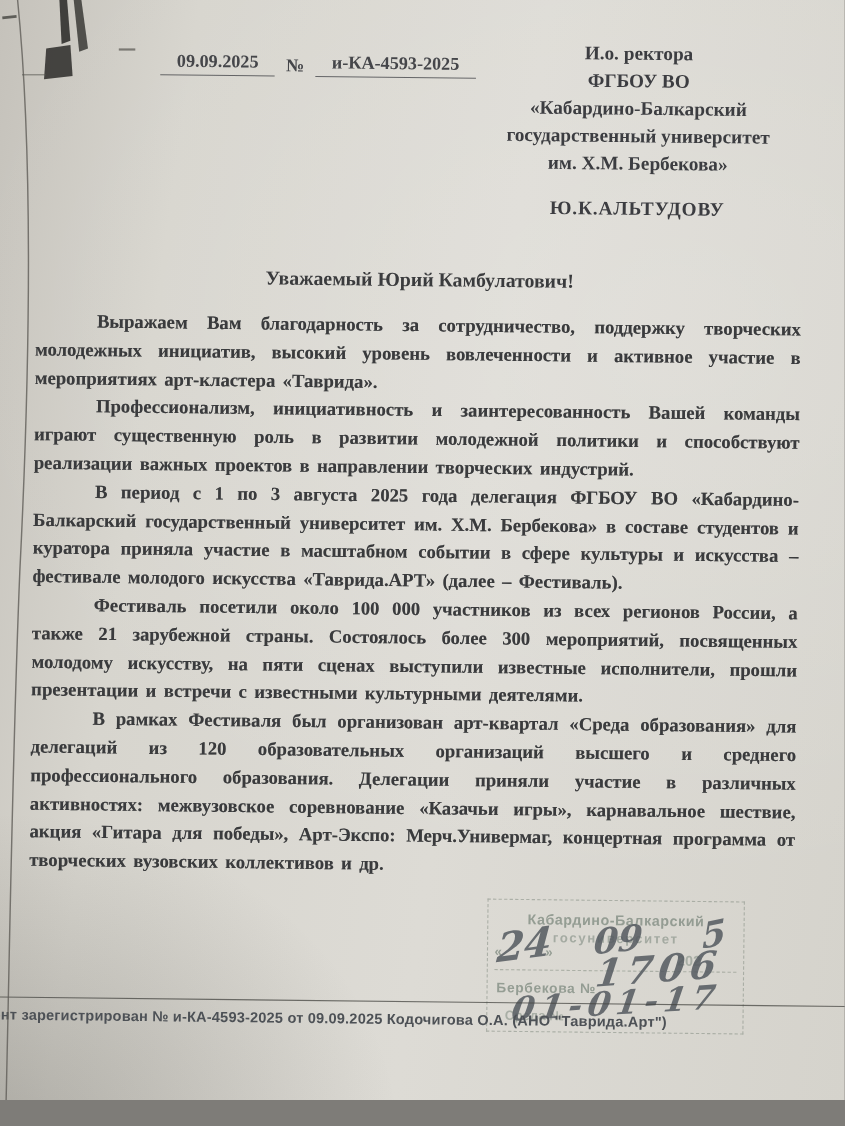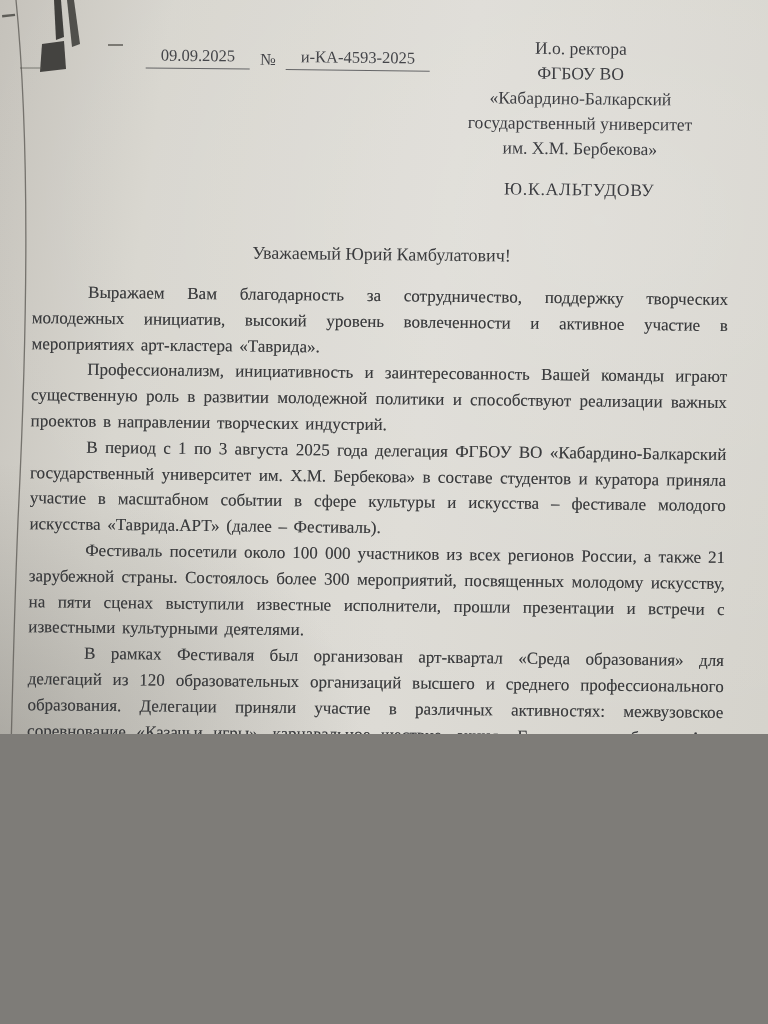--- a/index.html
+++ b/index.html
@@ -1,23 +1,24 @@
 <!DOCTYPE html>
 <html><head>
 <meta charset="utf-8">
 <style>
   html,body{margin:0;padding:0;background:#7e7c78;}
   .page{
-    position:relative;width:768px;height:734px;overflow:hidden;
+    position:relative;width:768px;height:1000px;overflow:hidden;
     background:
       radial-gradient(520px 430px at 0% 104%, rgba(80,78,72,.30), transparent 70%),
       radial-gradient(1000px 800px at 78% 30%, rgba(255,255,255,.17), transparent 65%),
       linear-gradient(98deg,#c5c2bb 0%,#d7d5ce 20%,#dddbd5 55%,#d5d3cc 100%);
     font-family:"Liberation Serif", serif;
     color:#3a3b3d;
+    font-weight:bold;
   }
   .content{position:absolute;inset:0;transform:rotate(.65deg);transform-origin:20px 40px;}
 
   
   .reg-line{position:absolute;left:146px;top:44px;display:flex;align-items:flex-end;gap:10px;
     font-size:16.5px;color:#45464a;}
   .uline{border-bottom:1.2px solid rgba(70,71,75,.8);padding:0 15px 2px;}
 
   
   .recipient{position:absolute;left:424px;top:30px;width:314px;text-align:center;

